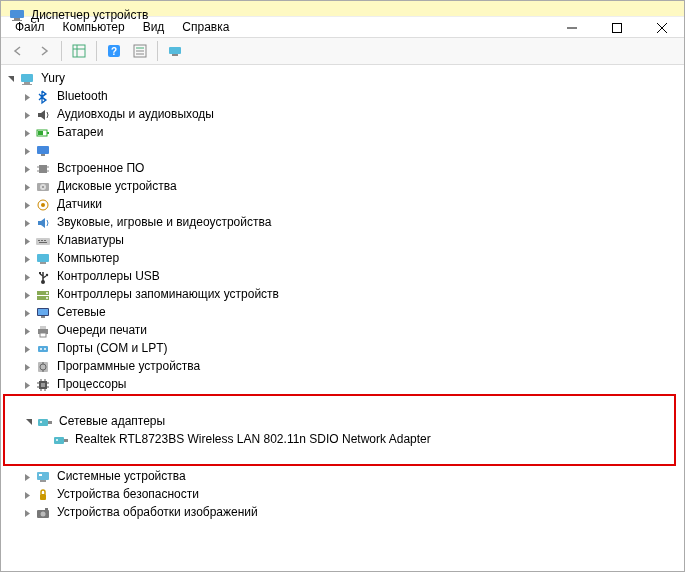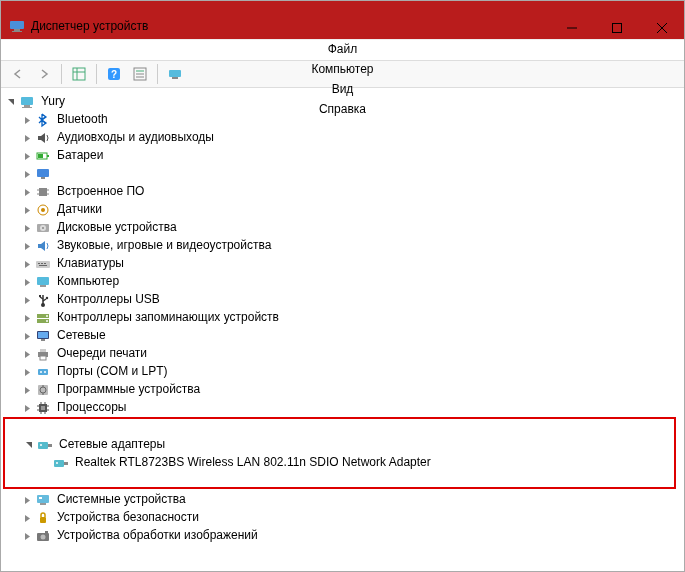--- a/index.html
+++ b/index.html
@@ -1,24 +1,24 @@
 <!DOCTYPE html>
 <html><head>
   <meta charset="utf-8">
   <style>
     * { box-sizing: border-box; margin: 0; padding: 0; }
     body { font-family: "Segoe UI", Tahoma, sans-serif; font-size: 12px; background: #fff; width: 685px; height: 572px; overflow: hidden; border: 1px solid #aaa; }
     
-    .titlebar { height: 39px; display: flex; align-items: center; padding: 12px 0 0 8px; background: #b91c1c; border-bottom: 1px solid #eee; }
+    .titlebar { height: 16px; display: flex; align-items: center; padding: 12px 0 0 8px; background: #fef9c3; border-bottom: 1px solid #eee; }
     .titlebar-icon { width: 16px; height: 16px; margin-right: 6px; }
     .titlebar-text { flex: 1; font-size: 12px; }
     .win-controls { display: flex; height: 100%; }
     .win-btn { width: 45px; height: 30px; display: flex; align-items: center; justify-content: center; cursor: default; }
     
-    .menubar { height: 20px; display: flex; align-items: center; padding: 0 6px; gap: 2px; flex-direction: column; }
+    .menubar { height: 20px; display: flex; align-items: center; padding: 0 6px; gap: 2px; }
     .menu-item { padding: 2px 8px; cursor: default; }
     
     .toolbar { height: 28px; display: flex; align-items: center; padding: 2px 6px; border-top: 1px solid #ddd; border-bottom: 1px solid #ddd; gap: 4px; background: #f8f8f8; }
     .tool-btn { width: 22px; height: 22px; display: flex; align-items: center; justify-content: center; border: 1px solid transparent; cursor: default; }
     .tool-btn.disabled { opacity: 0.4; }
     .tool-sep { width: 1px; height: 20px; background: #ccc; margin: 0 2px; }
     
     .tree-container { padding: 4px 2px; overflow: auto; height: calc(100% - 78px); }
     .tree-node { display: flex; align-items: flex-end; height: 18px; line-height: 18px; white-space: nowrap; cursor: default; }
     .indent { display: inline-block; }
@@ -212,41 +212,41 @@
       </div>
       <div class="tree-node">
         <span class="indent" style="width:16px"></span>
         <span class="expand-arrow">
           <svg width="9" height="9">
             <path d="M2 1 L7 4.5 L2 8 Z" fill="#888"></path>
           </svg>
         </span>
         <span class="node-icon">
           <svg width="16" height="16">
-            <circle cx="8" cy="8" r="5" fill="none" stroke="#c80"></circle>
-            <circle cx="8" cy="8" r="2" fill="#c80"></circle>
-          </svg>
-        </span>
-        <span class="node-label">Датчики</span>
-      </div>
-      <div class="tree-node">
-        <span class="indent" style="width:16px"></span>
-        <span class="expand-arrow">
-          <svg width="9" height="9">
-            <path d="M2 1 L7 4.5 L2 8 Z" fill="#888"></path>
-          </svg>
-        </span>
-        <span class="node-icon">
-          <svg width="16" height="16">
             <rect x="2" y="4" width="12" height="8" fill="#aaa" rx="1"></rect>
             <circle cx="8" cy="8" r="3" fill="#ddd"></circle>
             <circle cx="8" cy="8" r="1" fill="#888"></circle>
           </svg>
         </span>
         <span class="node-label">Дисковые устройства</span>
+      </div>
+      <div class="tree-node">
+        <span class="indent" style="width:16px"></span>
+        <span class="expand-arrow">
+          <svg width="9" height="9">
+            <path d="M2 1 L7 4.5 L2 8 Z" fill="#888"></path>
+          </svg>
+        </span>
+        <span class="node-icon">
+          <svg width="16" height="16">
+            <circle cx="8" cy="8" r="5" fill="none" stroke="#c80"></circle>
+            <circle cx="8" cy="8" r="2" fill="#c80"></circle>
+          </svg>
+        </span>
+        <span class="node-label">Датчики</span>
       </div>
       <div class="tree-node">
         <span class="indent" style="width:16px"></span>
         <span class="expand-arrow">
           <svg width="9" height="9">
             <path d="M2 1 L7 4.5 L2 8 Z" fill="#888"></path>
           </svg>
         </span>
         <span class="node-icon">
           <svg width="16" height="16">

